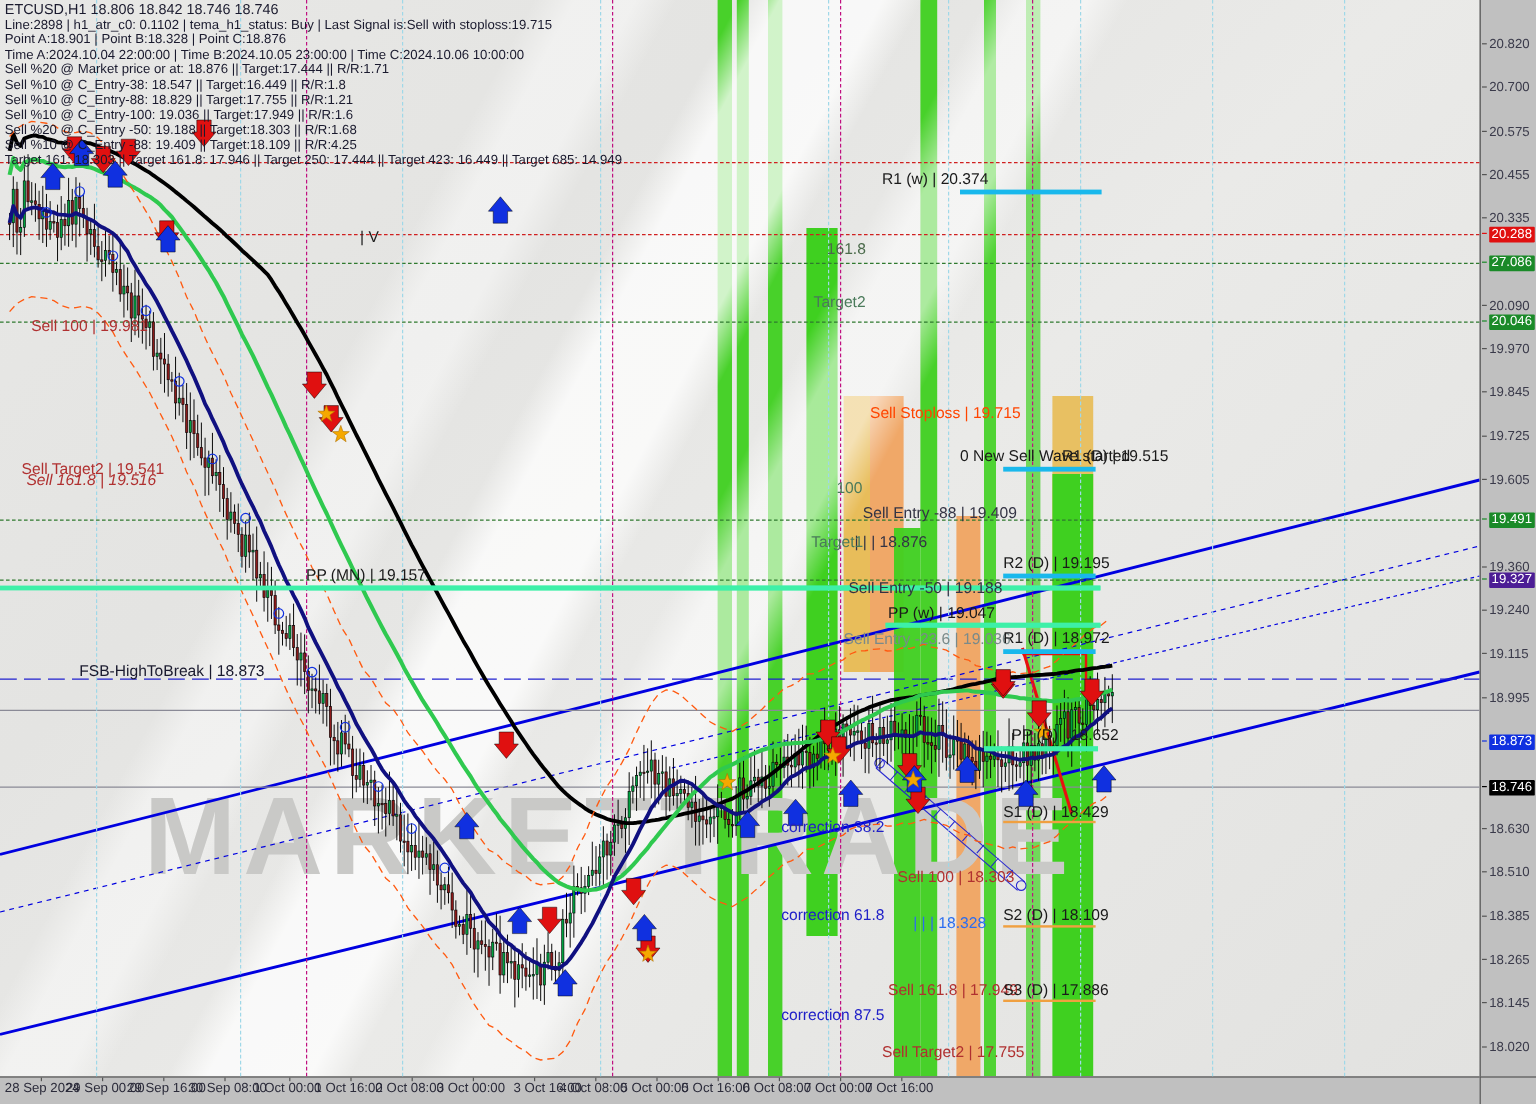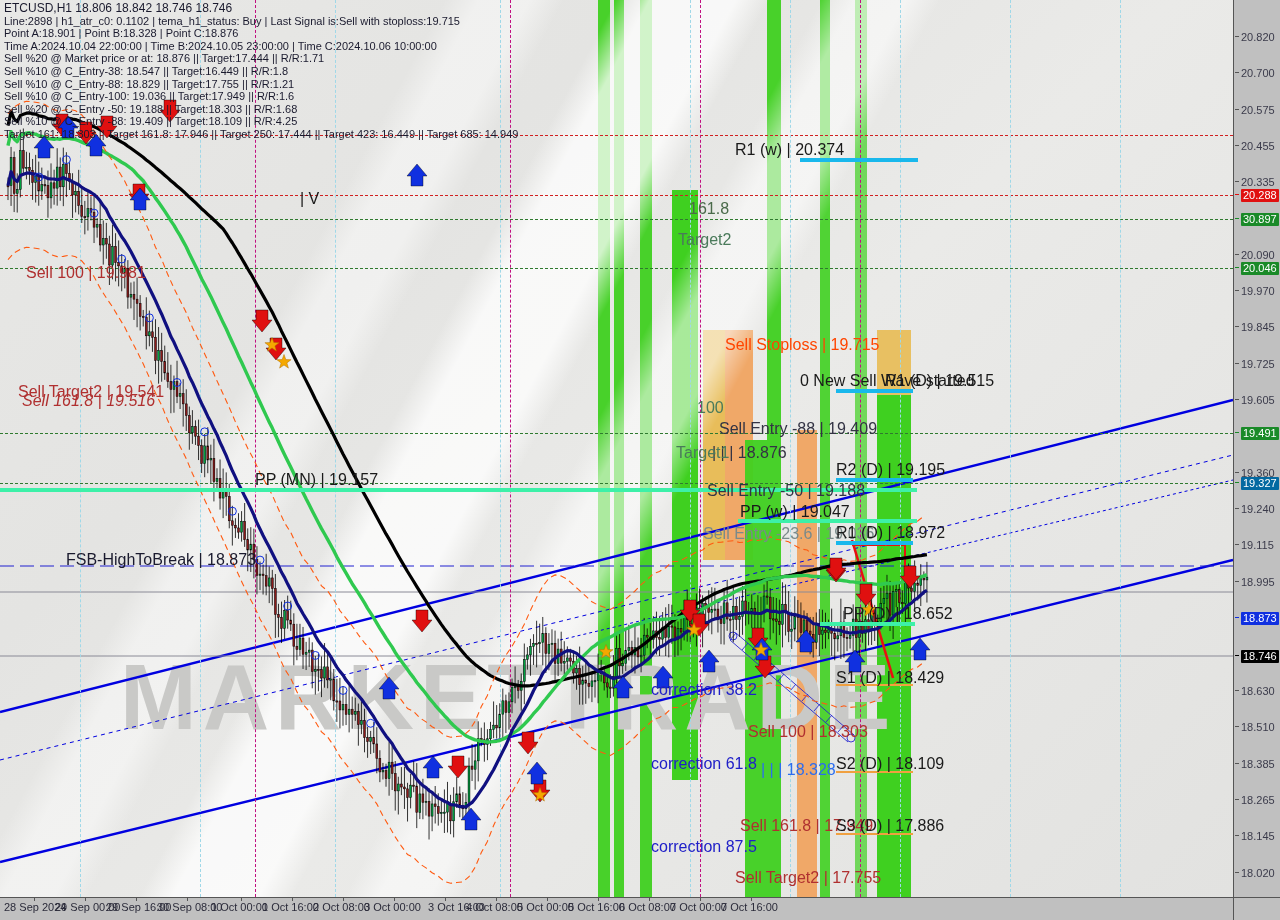--- a/index.html
+++ b/index.html
@@ -40,21 +40,21 @@
 
   
   #hdr{position:absolute;left:4px;top:2px;z-index:40;pointer-events:none;}
   #hdr .l{font-size:11px;line-height:12.6px;color:#1a1a2e;white-space:nowrap;font-family:"Liberation Sans", sans-serif;}
   #hdr .title{font-size:12px;}
 
   
   .hline{position:absolute;height:0;left:0;right:0;}
   .vline{position:absolute;width:0;top:0;bottom:0;}
   .zone{position:absolute;}
-  .lbl{position:absolute;font-size:16px;white-space:nowrap;z-index:20;}
+  .lbl{position:absolute;font-size:13px;white-space:nowrap;z-index:20;}
   .seg{position:absolute;height:4px;z-index:19;}
 
   svg.ov{position:absolute;left:0;top:0;width:1233px;height:897px;overflow:visible;}
   svg.ov.z5{z-index:5}
   svg.ov.z8{z-index:8}
   svg.ov.z18{z-index:18}
 </style>
 </head>
 <body>
 
@@ -835,21 +835,21 @@
         <div class="lbl" style="left: 651px; top: 755px; color: rgb(32, 32, 200);">correction 61.8</div>
         <div class="lbl" style="left: 732px; top: 761px; color: rgb(43, 109, 240); margin-left: 29px;">| | | 18.328</div>
         <div class="lbl" style="left: 836px; top: 755px; color: rgb(26, 26, 26);">S2 (D) | 18.109</div>
         <div class="lbl" style="left: 740px; top: 817px; color: rgb(176, 48, 48);">Sell 161.8 | 17.949</div>
         <div class="lbl" style="left: 836px; top: 817px; color: rgb(26, 26, 26);">S3 (D) | 17.886</div>
         <div class="lbl" style="left: 651px; top: 838px; color: rgb(32, 32, 200);">correction 87.5</div>
         <div class="lbl" style="left: 735px; top: 869px; color: rgb(176, 48, 48);">Sell Target2 | 17.755</div>
       </div>
     <div id="fibs">
         <div class="lbl" style="left: 689px; top: 200px; color: rgb(74, 106, 74);">161.8</div>
-        <div class="lbl" style="left: 678px; top: 231px; color: rgb(74, 122, 90);">Target2</div>
+        <div class="lbl" style="left: 678px; top: 244px; color: rgb(74, 122, 90);">Target2</div>
         <div class="lbl" style="left: 697px; top: 399px; color: rgb(74, 122, 90);">100</div>
         <div class="lbl" style="left: 676px; top: 444px; color: rgb(74, 122, 90);">Target1</div>
         <div class="lbl" style="left: 300px; top: 190px; color: rgb(26, 26, 26);">| V</div>
       </div>
 
     <div id="hdr">
       <div class="l title">ETCUSD,H1  18.806 18.842 18.746 18.746</div>
       <div id="hdrlines">
           <div class="l">Line:2898 | h1_atr_c0: 0.1102 | tema_h1_status: Buy | Last Signal is:Sell with stoploss:19.715</div>
           <div class="l">Point A:18.901 | Point B:18.328 | Point C:18.876</div>
@@ -885,21 +885,21 @@
       <div class="tick" style="top: 176px;">
         <span class="dash"></span>
         <span class="txt">20.335</span>
       </div>
       <div class="tick box" style="top: 189px;">
         <span class="dash" style="background: rgb(224, 16, 16);"></span>
         <span class="txt" style="background: rgb(224, 16, 16); color: rgb(255, 255, 255);">20.288</span>
       </div>
       <div class="tick box" style="top: 213px;">
         <span class="dash" style="background: rgb(26, 138, 40);"></span>
-        <span class="txt" style="background: rgb(26, 138, 40); color: rgb(255, 255, 255);">30.897</span>
+        <span class="txt" style="background: rgb(26, 138, 40); color: rgb(255, 255, 255);">27.086</span>
       </div>
       <div class="tick" style="top: 249px;">
         <span class="dash"></span>
         <span class="txt">20.090</span>
       </div>
       <div class="tick box" style="top: 262px;">
         <span class="dash" style="background: rgb(26, 138, 40);"></span>
         <span class="txt" style="background: rgb(26, 138, 40); color: rgb(255, 255, 255);">20.046</span>
       </div>
       <div class="tick" style="top: 285px;">
@@ -921,21 +921,21 @@
       <div class="tick box" style="top: 427px;">
         <span class="dash" style="background: rgb(26, 138, 40);"></span>
         <span class="txt" style="background: rgb(26, 138, 40); color: rgb(255, 255, 255);">19.491</span>
       </div>
       <div class="tick" style="top: 467px;">
         <span class="dash"></span>
         <span class="txt">19.360</span>
       </div>
       <div class="tick box" style="top: 477px;">
         <span class="dash" style="background: rgb(26, 138, 40);"></span>
-        <span class="txt" style="background: #0369a1; color: rgb(255, 255, 255);">19.327</span>
+        <span class="txt" style="background: #4c1d95; color: rgb(255, 255, 255);">19.327</span>
       </div>
       <div class="tick" style="top: 503px;">
         <span class="dash"></span>
         <span class="txt">19.240</span>
       </div>
       <div class="tick" style="top: 539px;">
         <span class="dash"></span>
         <span class="txt">19.115</span>
       </div>
       <div class="tick" style="top: 576px;">

